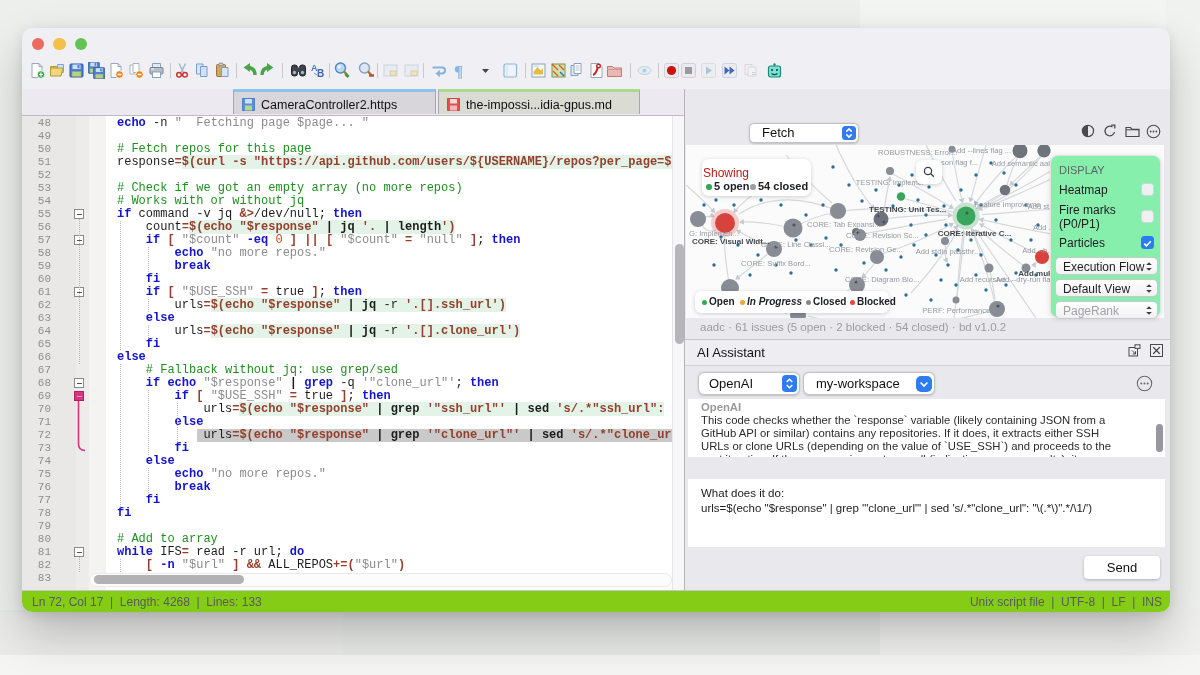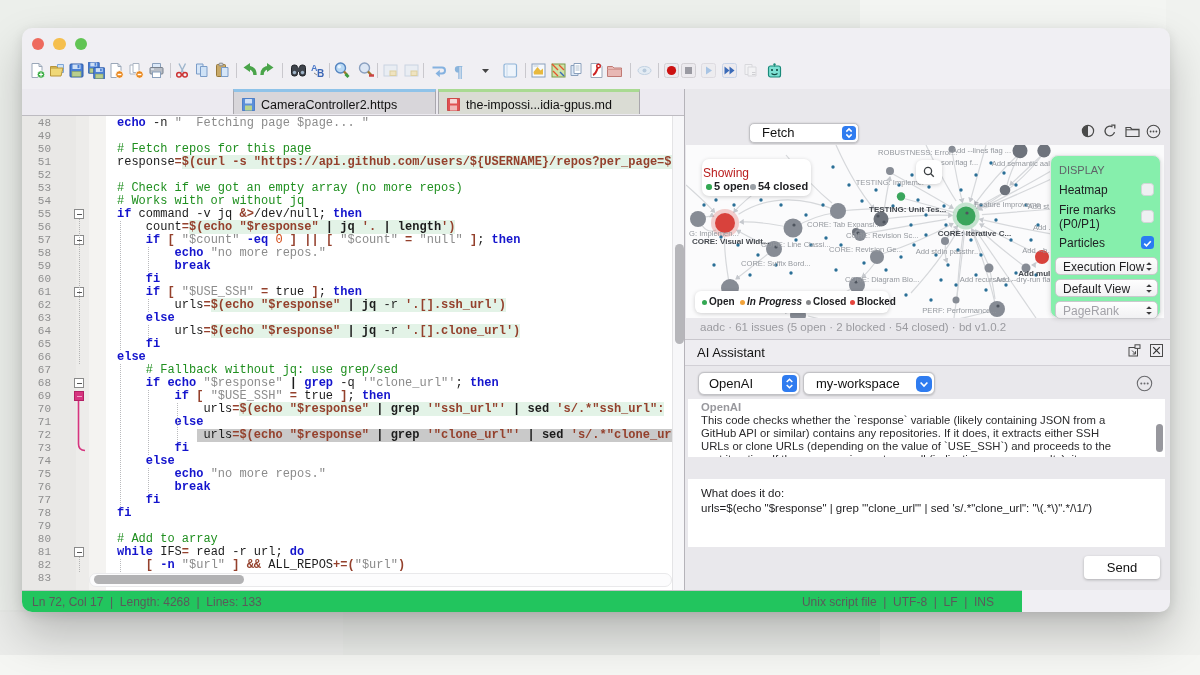--- a/index.html
+++ b/index.html
@@ -50,21 +50,21 @@
 #vsb{left:650px;top:88px;width:14px;height:474px;background:#f7f7f9;border-left:1px solid #e4e4e6;}
 #vthumb{left:652.5px;top:216px;width:9px;height:100px;background:#b6b6ba;border-radius:5px;}
 #hsb{left:67px;top:544.5px;width:583px;height:14px;background:#fcfcfd;border:1px solid #e9e9eb;border-radius:7px;box-sizing:border-box;}
 #hthumb{left:72px;top:547px;width:150px;height:9px;background:#b2b2b4;border-radius:5px;}
 
 #rpanel{left:662px;top:61px;width:486px;height:501px;background:#e9e8ec;border-left:1px solid #b5b3b9;}
 .phead{position:absolute;left:0;width:485px;height:25px;background:#eeedf1;border-bottom:1px solid #d2d0d6;font-size:13px;color:#141414;}
 .phtitle{position:absolute;left:12px;top:5px;}
 .picons{position:absolute;right:7px;top:4px;}
 
-#statusbar{left:0;top:562px;width:1000px;height:22px;background:#22c55e;border-top:1px solid #c6c5c9;font-size:12px;color:#5a5a5a;}
+#statusbar{left:0;top:562px;width:1148px;height:22px;background:#84cc16;border-top:1px solid #c6c5c9;font-size:12px;color:#5a5a5a;}
 
 .ig{position:absolute;width:1px;background:repeating-linear-gradient(to bottom,#b9babd 0,#b9babd 1px,transparent 1px,transparent 2px);}
 .fg{position:absolute;width:1px;background:repeating-linear-gradient(to bottom,#b4b4b4 0,#b4b4b4 1px,transparent 1px,transparent 2px);}
 .fold{position:absolute;left:52px;width:10px;height:10px;box-sizing:border-box;border:1px solid #8a8a8a;background:#fff;}
 .fold i{position:absolute;left:1.5px;top:3.5px;width:5px;height:1px;background:#555;}
 </style></head>
 <body>
 <div class="abs" id="bgTR"></div>
 <div class="abs" id="bgR"></div>
 <div class="abs" id="bgBot"></div>
@@ -695,15 +695,15 @@
 <div style="position:absolute;left:13px;top:2px;width:460px;font-size:11.3px;line-height:12.9px;color:#2c2c2e;white-space:nowrap;"><b style="color:#98989d;">OpenAI</b><br>This code checks whether the `response` variable (likely containing JSON from a<br>GitHub API or similar) contains any repositories. If it does, it extracts either SSH<br>URLs or clone URLs (depending on the value of `USE_SSH`) and proceeds to the<br>next iteration. If the response is empty or null (indicating no more results), it</div>
 <span style="position:absolute;left:468px;top:25px;width:7px;height:28px;border-radius:4px;background:#97979d;"></span>
       </div>
 <div style="position:absolute;left:3px;top:390px;width:477px;height:68px;background:#fff;">
 <div style="position:absolute;left:13px;top:7px;font-size:11.5px;line-height:14.5px;color:#1c1c1e;">What does it do:<br>urls=$(echo "$response" | grep '"clone_url"' | sed 's/.*"clone_url": "\(.*\)".*/\1/')</div>
       </div>
 <div style="position:absolute;left:399px;top:467px;width:76px;height:23px;background:#ffffff;border-radius:4px;box-shadow:0 1px 3px rgba(0,0,0,.25);font-size:13px;color:#111;text-align:center;line-height:23px;">Send</div>
     </div>
   <div class="abs" id="statusbar">
     <span style="position:absolute;left:10px;top:4px;">Ln 72, Col 17&nbsp; | &nbsp;Length: 4268&nbsp; | &nbsp;Lines: 133</span>
-    <span style="position:absolute;right:28px;top:4px;">Unix script file&nbsp; | &nbsp;UTF-8&nbsp; | &nbsp;LF&nbsp; | &nbsp;INS</span>
+    <span style="position:absolute;right:8px;top:4px;">Unix script file&nbsp; | &nbsp;UTF-8&nbsp; | &nbsp;LF&nbsp; | &nbsp;INS</span>
   </div>
 </div>
 
 </body></html>

